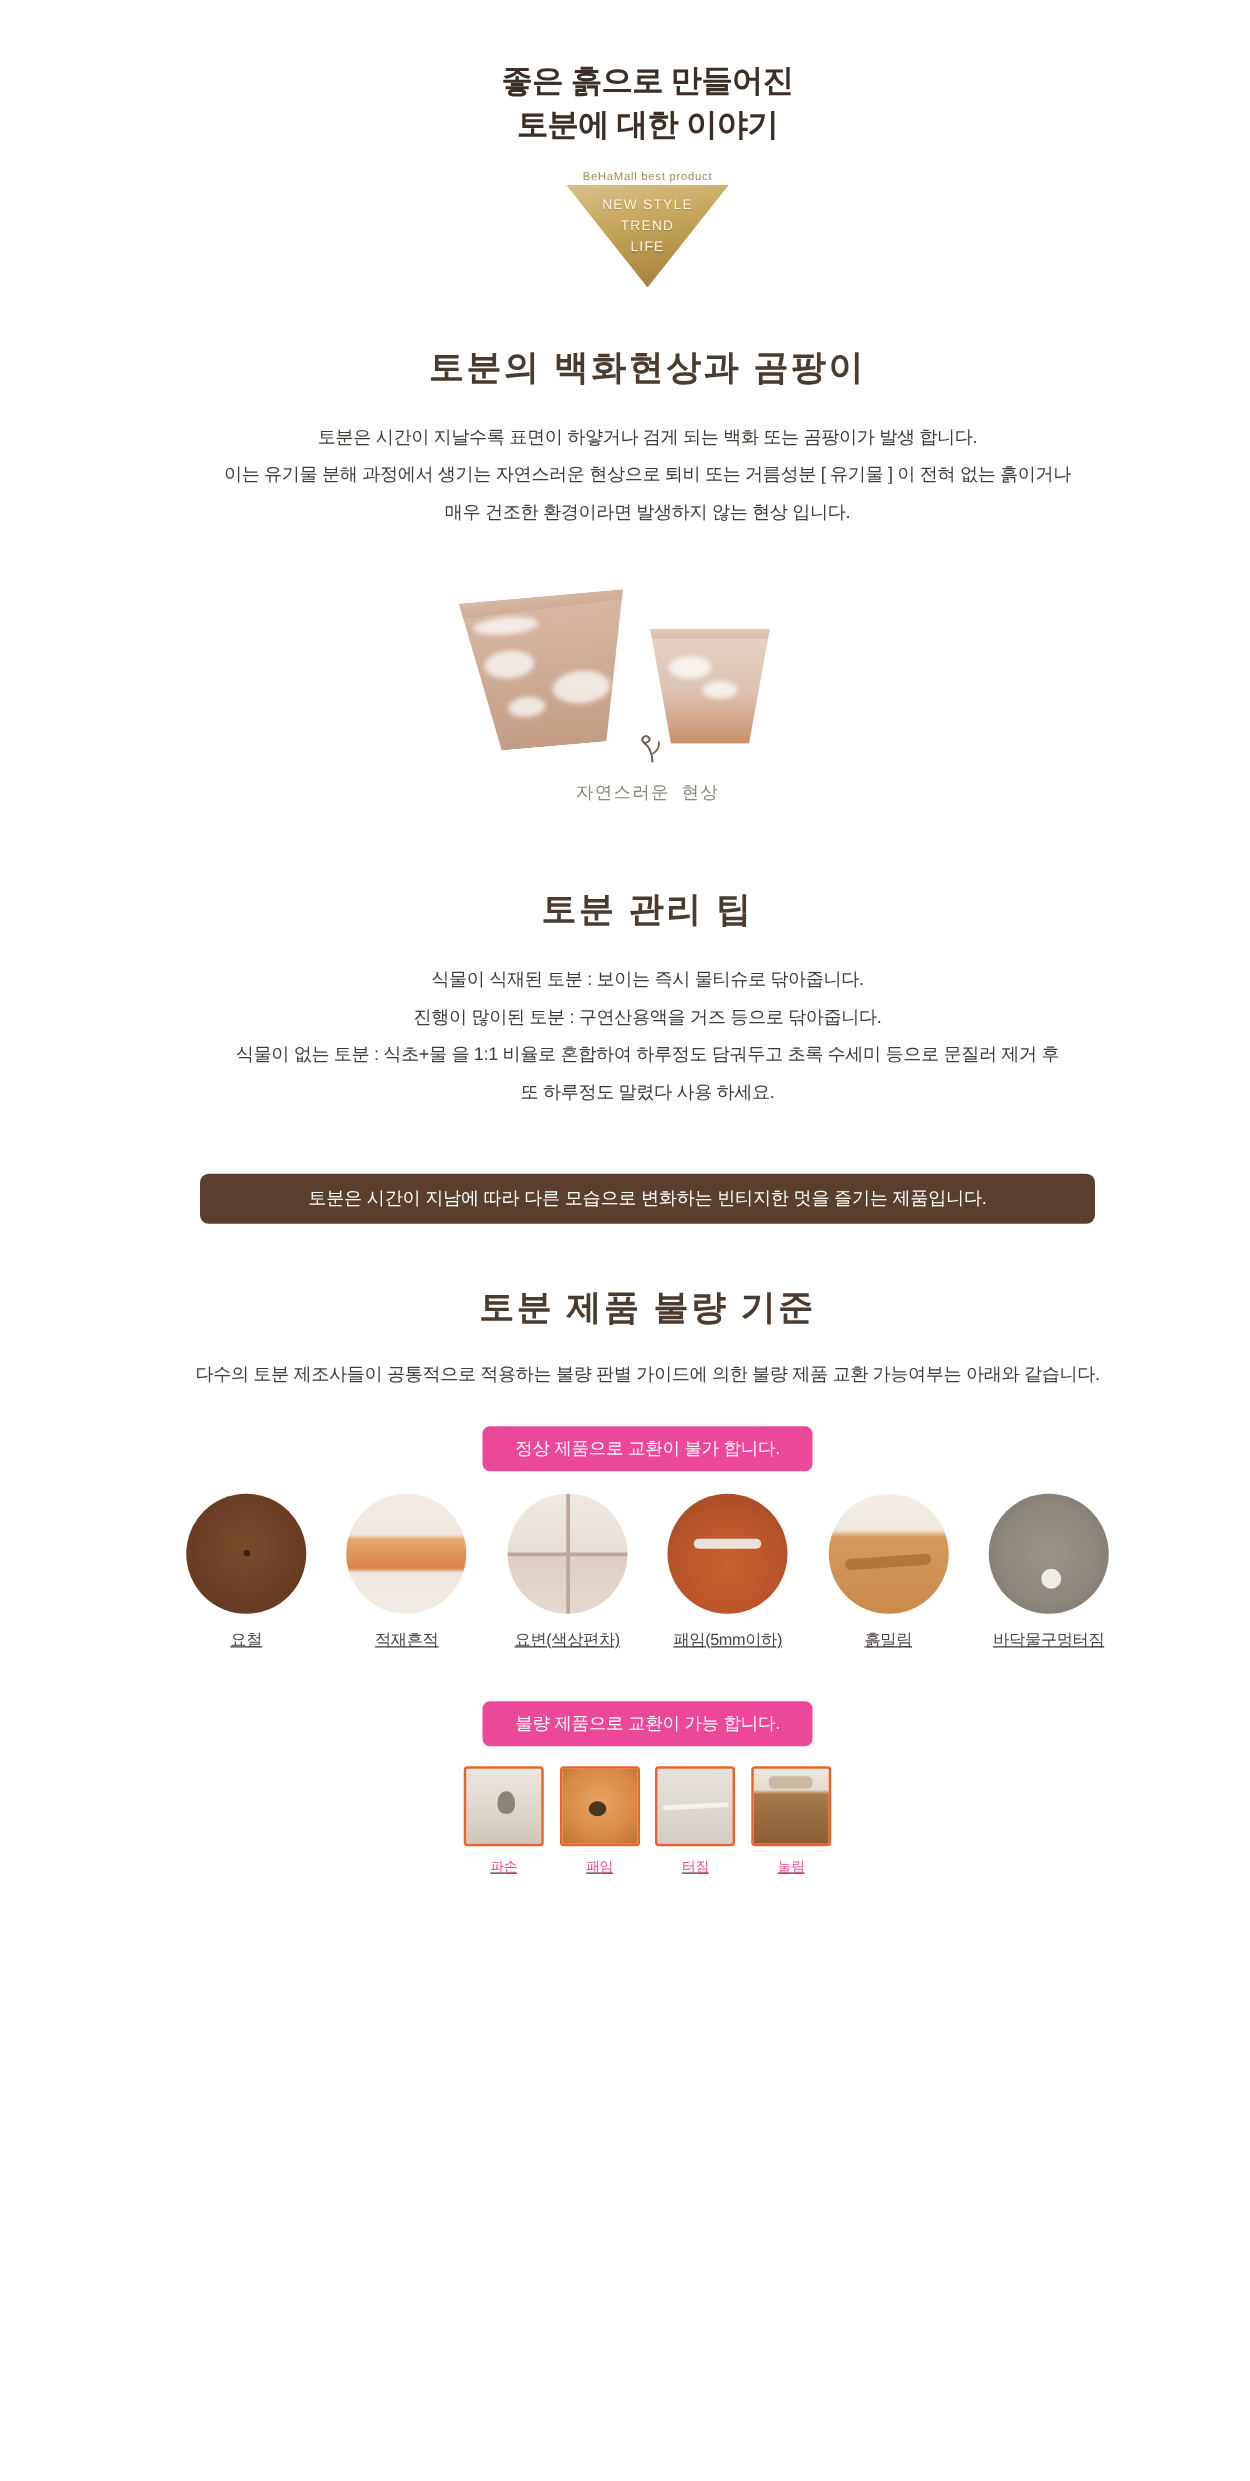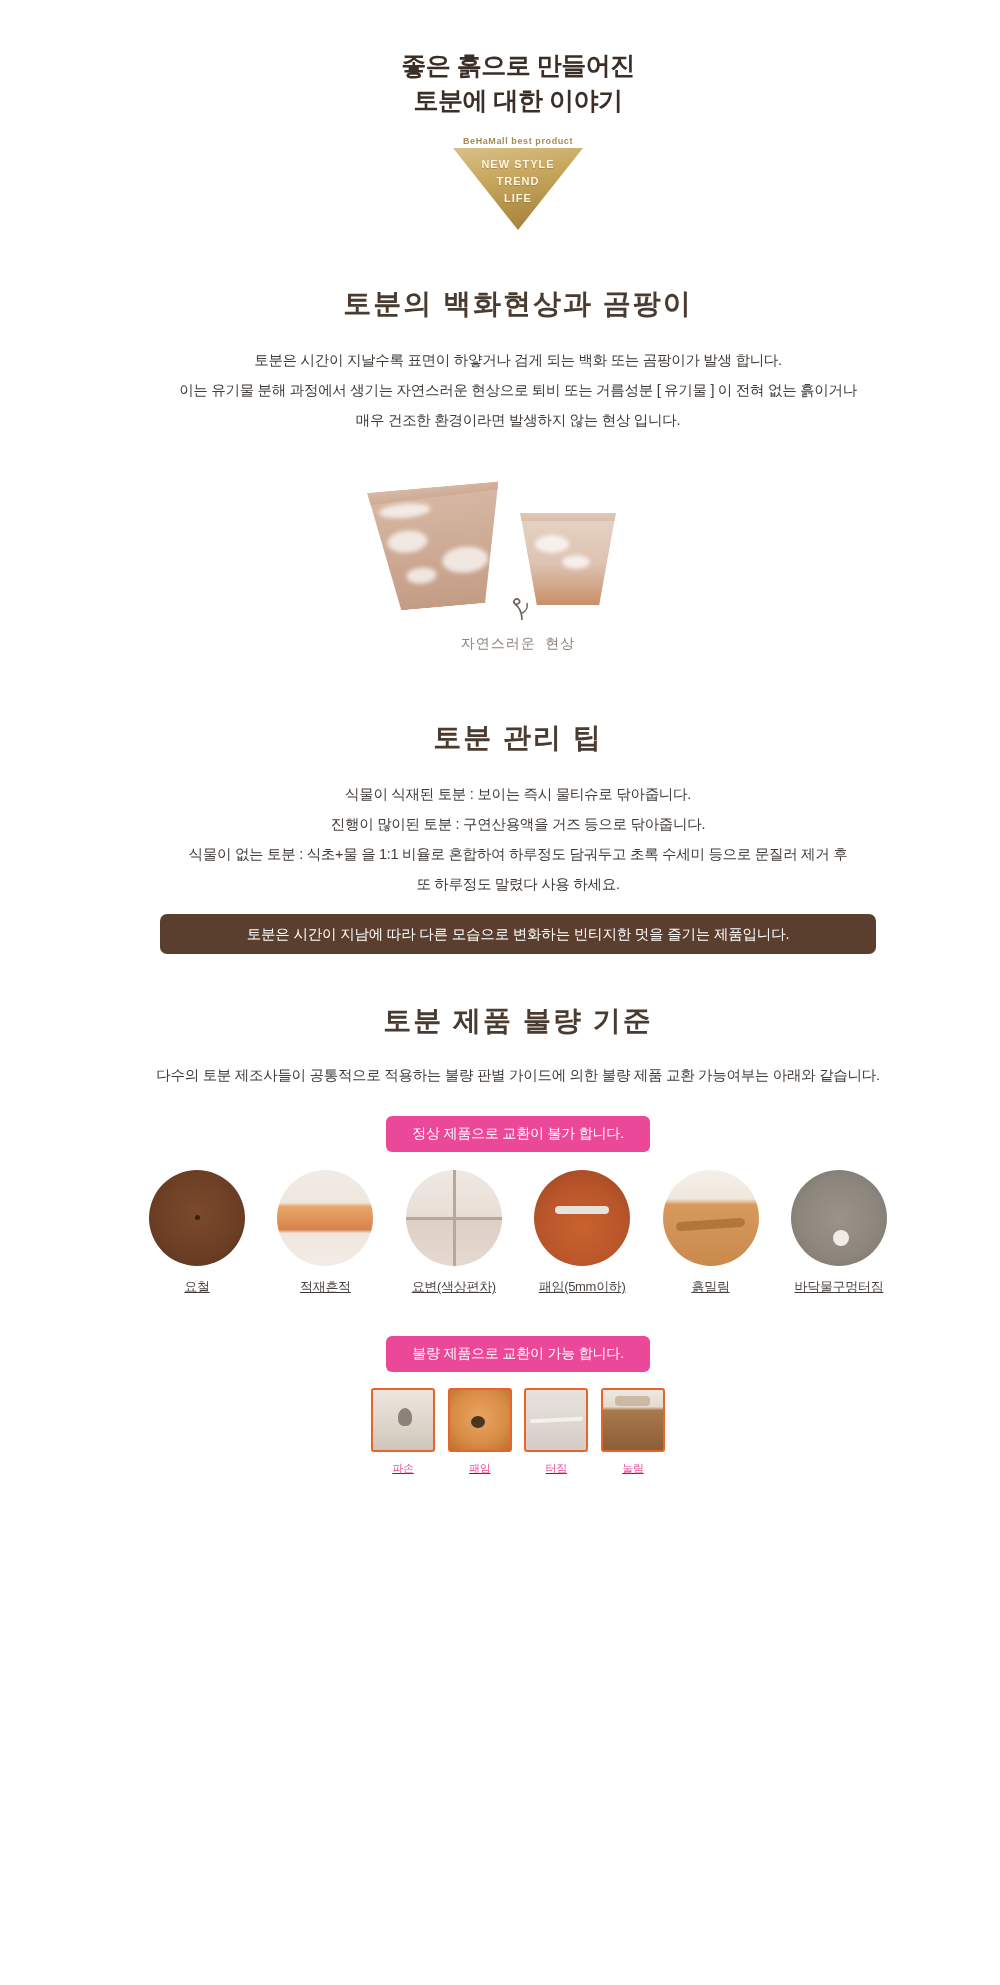--- a/index.html
+++ b/index.html
@@ -38,21 +38,20 @@
     letter-spacing: -0.5px;
   }
   .header h1 .l2 { display: block; }
 
   
   .badge-wrap {
     margin: 18px auto 0;
     width: 200px;
     height: 105px;
     position: relative;
-    font-weight: bold;
   }
   .badge-caption {
     font-size: 9px;
     color: #a68a53;
     letter-spacing: 0.6px;
     text-align: center;
     margin-bottom: 2px;
   }
   .badge-tri {
     width: 130px;
@@ -78,21 +77,21 @@
 
   
   .sec-title {
     text-align: center;
     font-size: 28px;
     color: #4a3b30;
     font-weight: bold;
     letter-spacing: 2px;
     margin: 0;
   }
-  .sec-title.s1 { margin-top: 44px; }
+  .sec-title.s1 { margin-top: 34px; }
 
   .body-text {
     text-align: center;
     font-size: 14.5px;
     line-height: 30px;
     color: #3f3a36;
     margin: 22px auto 0;
     width: 900px;
     letter-spacing: -0.3px;
   }
@@ -162,21 +161,21 @@
   .sprout {
     position: absolute;
     left: 142px;
     top: 130px;
     width: 24px;
     height: 26px;
   }
 
   
   .highlight {
-    margin: 15px auto 0;
+    margin: 50px auto 0;
     width: 716px;
     height: 40px;
     background: #5b3f2e;
     border-radius: 7px;
     color: #fff;
     font-size: 14.5px;
     line-height: 40px;
     text-align: center;
     letter-spacing: -0.2px;
   }

